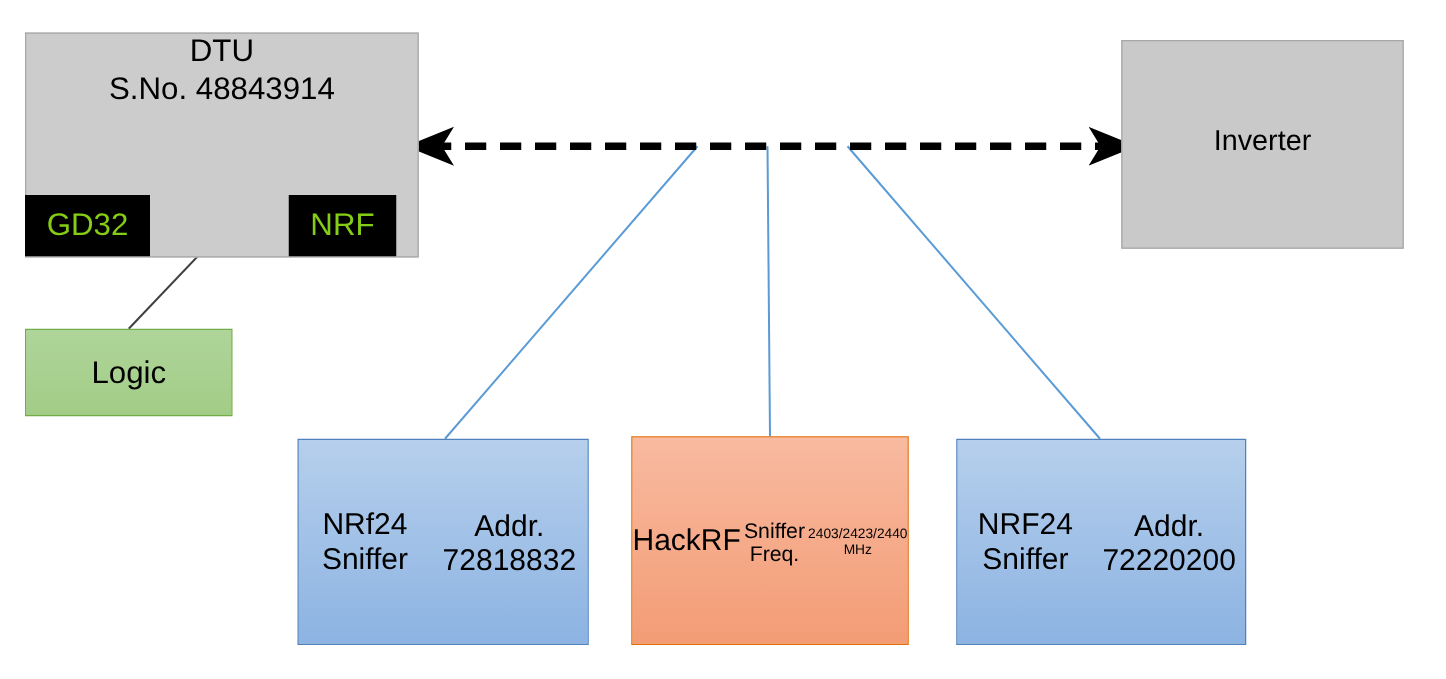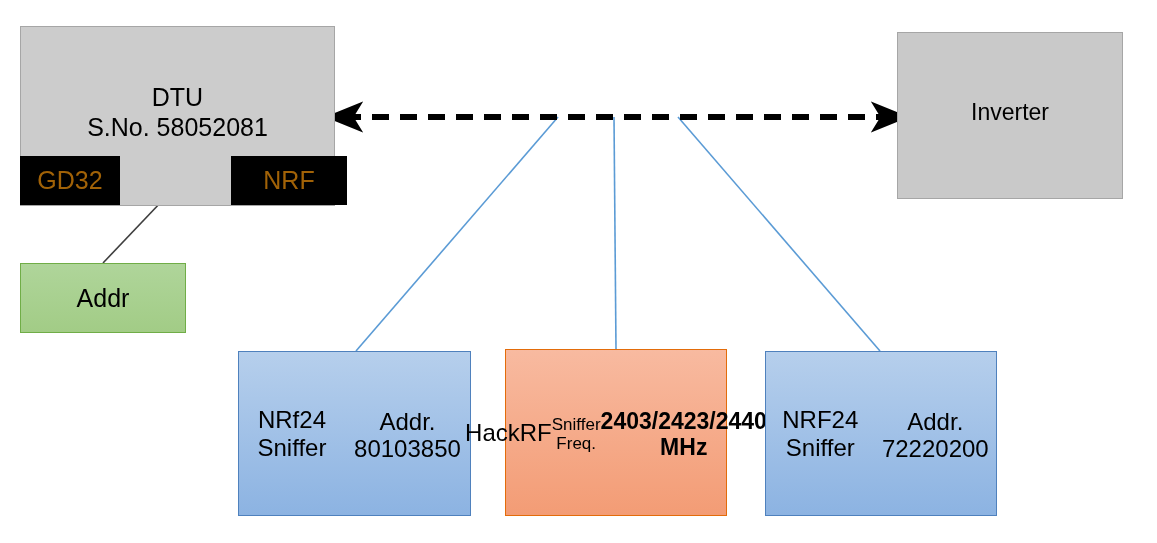--- a/index.html
+++ b/index.html
@@ -37,21 +37,20 @@
 
   
   #dtu-node {
     left: 20px;
     top: 26px;
     width: 315px;
     height: 180px;
     background: #cccccc;
     border: 1px solid #a6a6a6;
     justify-content: flex-start;
-    padding-top: 56px;
   }
   #dtu-node .line1 { font-size: 25px; }
   #dtu-node .line2 { font-size: 25px; margin-top: 2px; }
 
   
   #inverter-node {
     left: 897px;
     top: 32px;
     width: 226px;
     height: 167px;
@@ -60,28 +59,28 @@
     padding-bottom: 6px;
   }
   #inverter-node .line1 { font-size: 23px; }
   #inverter-node .line2 { font-size: 23px; margin-top: 2px; }
 
   
   .chip {
     position: absolute;
     box-sizing: border-box;
     background: #000000;
-    color: #a16207;
+    color: #84cc16;
     display: flex;
     align-items: center;
     justify-content: center;
     font-size: 25px;
   }
   #gd32-node { left: 20px; top: 156px; width: 100px; height: 49px; }
-  #nrf-node  { left: 231px; top: 156px; width: 116px; height: 49px; }
+  #nrf-node  { left: 231px; top: 156px; width: 86px; height: 49px; }
 
   
   #logic-node {
     left: 20px;
     top: 263px;
     width: 166px;
     height: 70px;
     background: linear-gradient(180deg, #afd59a 0%, #a2cc86 100%);
     border: 1px solid #70ad47;
     font-size: 25px;
@@ -108,21 +107,21 @@
     border: 1px solid #e36c0a;
   }
   #sniffer-left-node  { left: 238px; top: 351px; width: 233px; height: 165px; }
   #hackrf-node        { left: 505px; top: 349px; width: 222px; height: 167px; }
   #sniffer-right-node { left: 765px; top: 351px; width: 232px; height: 165px; }
 
   .bottom-box.blue .line1 { font-size: 24px; }
   .bottom-box.blue .line2 { font-size: 24px; margin-top: 3px; }
   #hackrf-node .line1 { font-size: 24px; }
   #hackrf-node .line2 { font-size: 17px; margin-top: 3px; }
-  #hackrf-node .line3 { font-size: 23px; margin-top: 2px; font-weight: bold; }
+  #hackrf-node .line3 { font-size: 11px; margin-top: 2px; }
 
   
   #connectors {
     position: absolute;
     left: 0;
     top: 0;
     width: 1157px;
     height: 543px;
     pointer-events: none;
   }
@@ -156,42 +155,42 @@
 
     <line x1="103" y1="263" x2="182" y2="180" stroke="#3f3f3f" stroke-width="1.6"></line>
 
     <line x1="344" y1="117" x2="890" y2="117" stroke="#000000" stroke-width="6" stroke-dasharray="17 11" marker-start="url(#arrow-start)" marker-end="url(#arrow-end)"></line>
 
     <line x1="126" y1="180" x2="226" y2="180" stroke="#000000" stroke-width="2" marker-start="url(#arrow-start-sm)" marker-end="url(#arrow-end-sm)"></line>
   </svg>
 
   <div class="node" id="dtu-node">
     <span class="line1">DTU</span>
-    <span class="line2">S.No. 58052081</span>
+    <span class="line2">S.No. 48843914</span>
   </div>
 
   <div class="chip" id="gd32-node">
     <span>GD32</span>
   </div>
 
   <div class="chip" id="nrf-node">
     <span>NRF</span>
   </div>
 
   <div class="node" id="logic-node">
-    <span>Addr</span>
+    <span>Logic</span>
   </div>
 
   <div class="node" id="inverter-node">
     <span class="line1">Inverter</span>
   </div>
 
   <div class="bottom-box blue" id="sniffer-left-node">
     <span class="line1">NRf24 Sniffer</span>
-    <span class="line2">Addr. 80103850</span>
+    <span class="line2">Addr. 72818832</span>
   </div>
 
   <div class="bottom-box orange" id="hackrf-node">
     <span class="line1">HackRF</span>
     <span class="line2">Sniffer Freq.</span>
     <span class="line3">2403/2423/2440 MHz</span>
   </div>
 
   <div class="bottom-box blue" id="sniffer-right-node">
     <span class="line1">NRF24 Sniffer</span>

